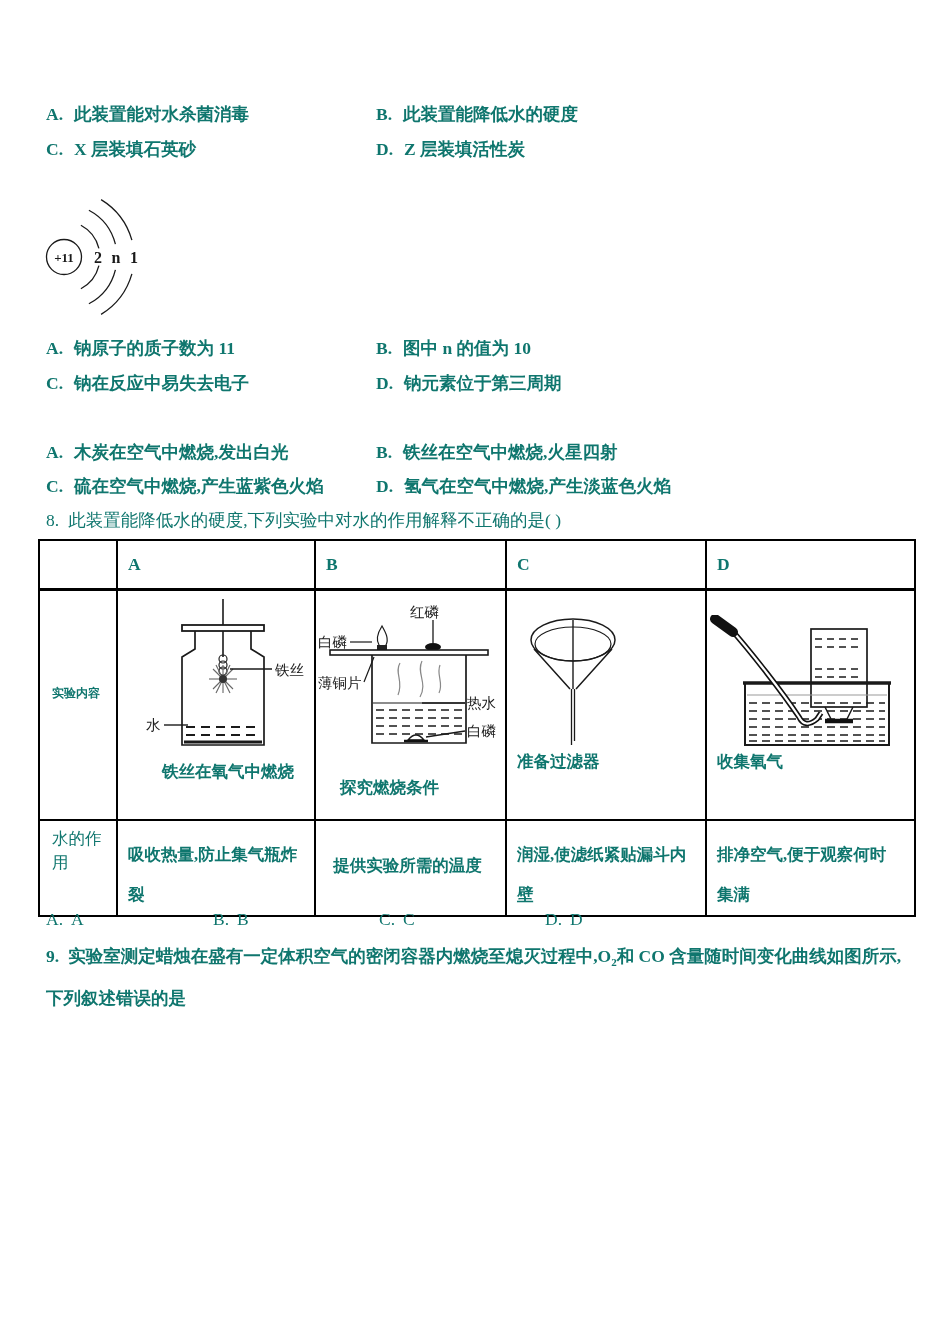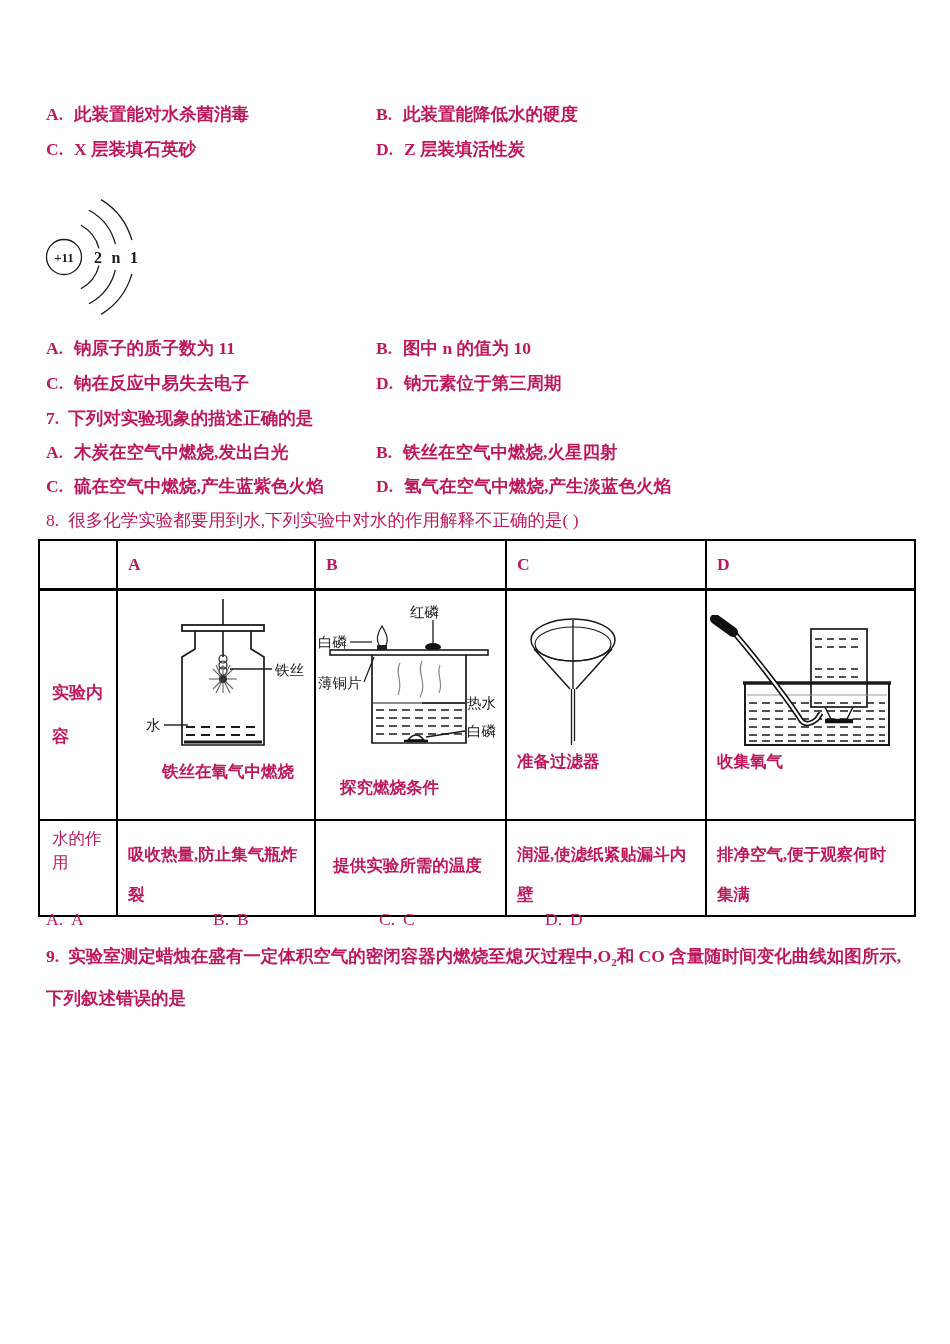--- a/index.html
+++ b/index.html
@@ -1,29 +1,29 @@
 <!DOCTYPE html>
 <html><head>
 <meta charset="utf-8">
 <style>
   html,body{margin:0;padding:0;background:#ffffff;}
   .page{position:relative;width:950px;height:1344px;background:#fff;overflow:hidden;
-        font-family:"Liberation Serif","DejaVu Serif",serif;color:#be185d;}
+        font-family:"Liberation Serif","DejaVu Serif",serif;color:#0f766e;}
   .abs{position:absolute;white-space:nowrap;}
   .b{font-weight:bold;}
   .fs{font-size:17.5px;}
   .lab{display:inline-block;margin-right:11px;}
   .num{display:inline-block;margin-right:9px;}
   
   table.q8{position:absolute;left:38px;top:539px;border-collapse:collapse;table-layout:fixed;}
   table.q8 td,table.q8 th{border:2px solid #000;padding:0;vertical-align:top;}
   table.q8 tr.hdr th{height:47px;font-size:17.5px;font-weight:bold;text-align:left;
                      padding-left:10px;vertical-align:middle;border-bottom:3px solid #000;}
   td.exp-cell{position:relative;height:228px;}
-  td.label-cell{font-weight:bold;font-size:17px;}
+  td.label-cell{font-weight:bold;font-size:12px;}
   .lbl-inner{padding:80px 8px 0 12px;line-height:44px;font-weight:bold;}
   .lbl-inner2{padding:6px 8px 0 12px;line-height:24px;font-weight:normal;}
   td.role-cell{font-weight:bold;font-size:16.5px;height:84px;}
   .role-inner{padding:14px 16px 0 10px;line-height:40px;}
   .role-inner.center1{padding-top:25px;text-align:center;}
   .caption{position:absolute;font-weight:bold;font-size:16.5px;white-space:nowrap;}
   svg text{font-family:"Liberation Serif","DejaVu Serif",serif;fill:#1a1a1a;}
   .sub2{font-size:11px;vertical-align:-4px;font-weight:bold;}
 </style>
 </head>
@@ -51,27 +51,26 @@
     <text x="64" y="66" text-anchor="middle" font-size="16" font-weight="bold">2</text>
     <text x="82" y="66" text-anchor="middle" font-size="16" font-weight="bold">n</text>
     <text x="100" y="66" text-anchor="middle" font-size="16" font-weight="bold">1</text>
   </svg>
 
   <div class="abs b fs" style="left:46px;top:336px"><span class="lab">A.</span><span>钠原子的质子数为 11</span></div>
   <div class="abs b fs" style="left:376px;top:336px"><span class="lab">B.</span><span>图中 n 的值为 10</span></div>
   <div class="abs b fs" style="left:46px;top:371px"><span class="lab">C.</span><span>钠在反应中易失去电子</span></div>
   <div class="abs b fs" style="left:376px;top:371px"><span class="lab">D.</span><span>钠元素位于第三周期</span></div>
 
-  <div class="abs b fs" style="left:46px;top:406px"><span class="num">7.</span><span>下列对实验现象的描述正确的是</span></div>
   <div class="abs b fs" style="left:46px;top:440px"><span class="lab">A.</span><span>木炭在空气中燃烧,发出白光</span></div>
   <div class="abs b fs" style="left:46px;top:474px"><span class="lab">C.</span><span>硫在空气中燃烧,产生蓝紫色火焰</span></div>
   <div class="abs b fs" style="left:376px;top:440px"><span class="lab">B.</span><span>铁丝在空气中燃烧,火星四射</span></div>
   <div class="abs b fs" style="left:376px;top:474px"><span class="lab">D.</span><span>氢气在空气中燃烧,产生淡蓝色火焰</span></div>
 
-  <div class="abs fs" style="left:46px;top:508px"><span class="num">8.</span><span>很多化学实验都要用到水,下列实验中对水的作用解释不正确的是(  )</span></div>
+  <div class="abs fs" style="left:46px;top:508px"><span class="num">8.</span><span>此装置能降低水的硬度,下列实验中对水的作用解释不正确的是(  )</span></div>
 
   <table class="q8">
     <colgroup>
         <col style="width:78px">
         <col style="width:198px">
         <col style="width:191px">
         <col style="width:200px">
         <col style="width:209px">
       </colgroup>
     <tbody>

